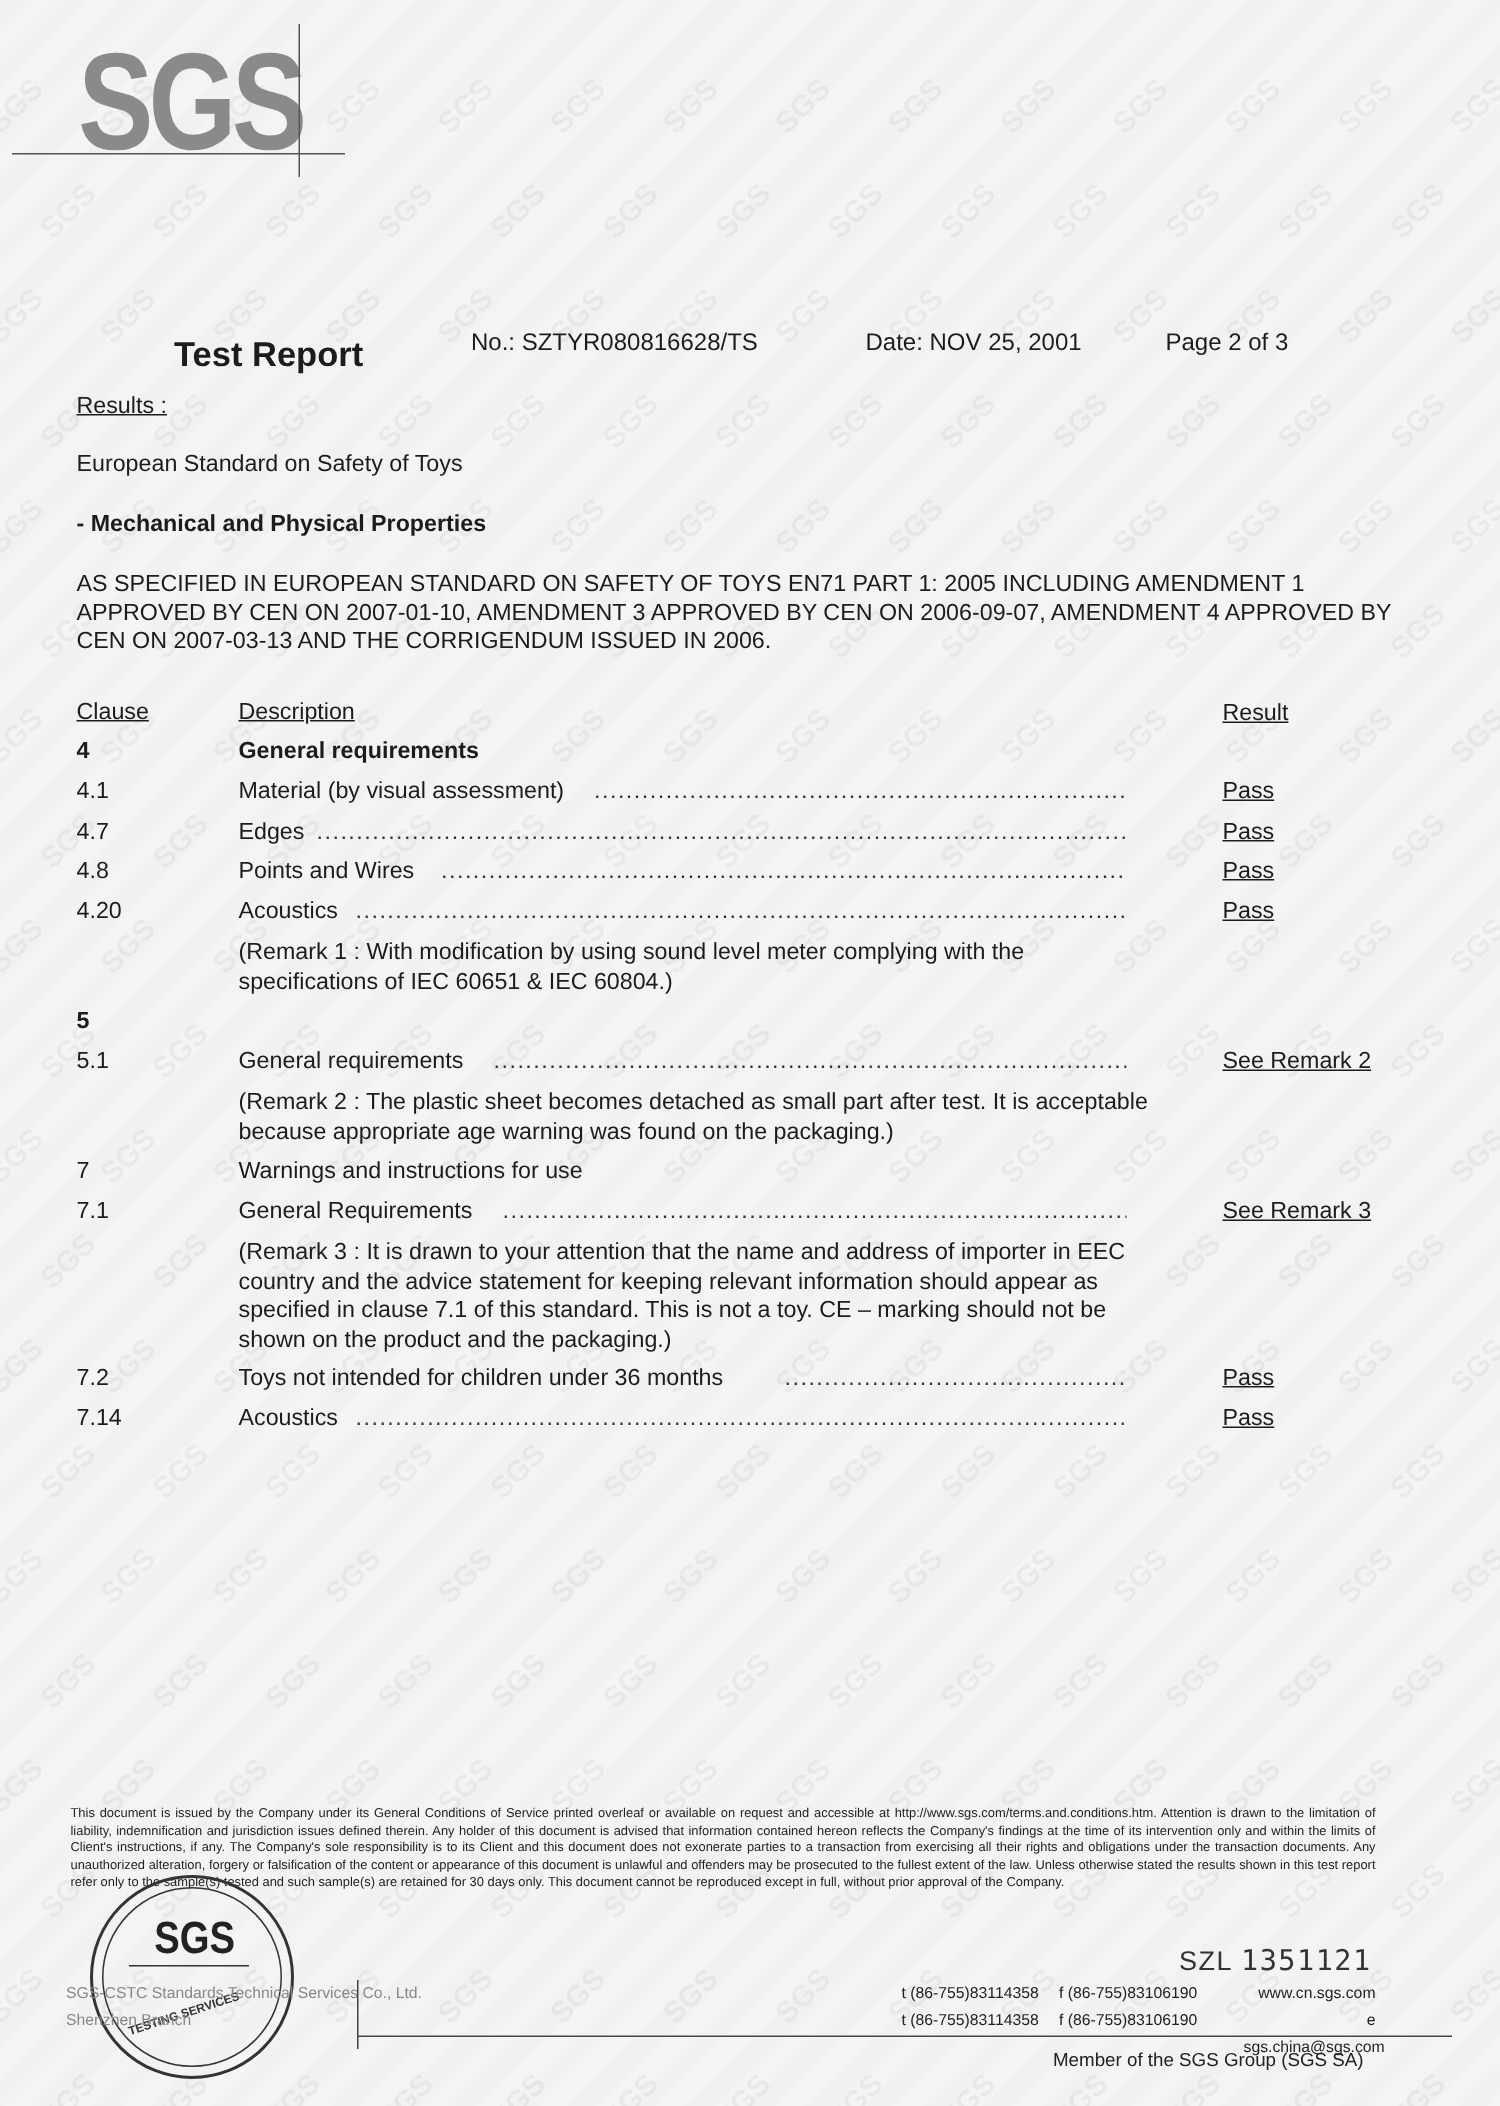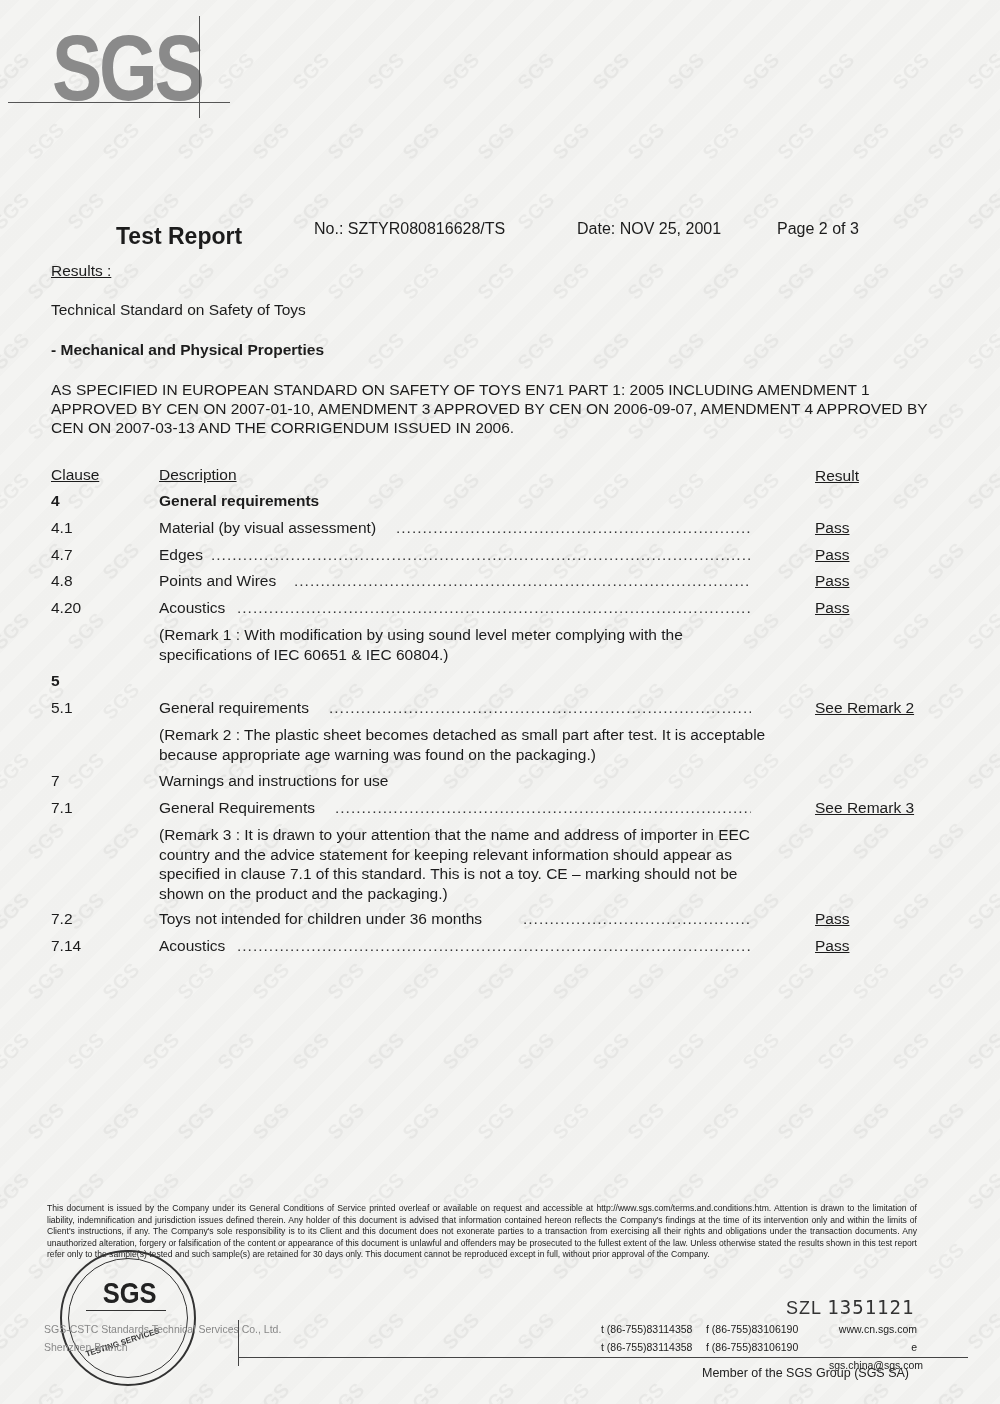--- a/index.html
+++ b/index.html
@@ -354,21 +354,21 @@
 <div class="logo">SGS</div>
 <div class="logo-hline"></div>
 <div class="logo-vline"></div>
 
 <div class="abs hdr-title">Test Report</div>
 <div class="abs hdr-no">No.: SZTYR080816628/TS</div>
 <div class="abs hdr-date">Date: NOV 25, 2001</div>
 <div class="abs hdr-page">Page 2 of  3</div>
 
 <div class="abs t15 u" style="left:51px;top:262px;">Results :</div>
-<div class="abs t15" style="left:51px;top:301px;">Technical Standard on Safety of Toys</div>
+<div class="abs t15" style="left:51px;top:301px;">European Standard on Safety of Toys</div>
 <div class="abs t15 b" style="left:51px;top:341px;">- Mechanical and Physical Properties</div>
 <div class="abs para">AS SPECIFIED IN EUROPEAN STANDARD ON SAFETY OF TOYS EN71 PART 1: 2005 INCLUDING AMENDMENT 1 APPROVED BY CEN ON 2007-01-10, AMENDMENT 3 APPROVED BY CEN ON 2006-09-07, AMENDMENT 4 APPROVED BY CEN ON 2007-03-13 AND THE CORRIGENDUM ISSUED IN 2006.</div>
 
 <div class="row" style="top:466px;">
   <span class="clause u">Clause</span>
   <span class="desc u">Description</span>
   <span class="result" style="top:1px;">Result</span>
 </div>
 
 <div class="row b" style="top:492px;">

